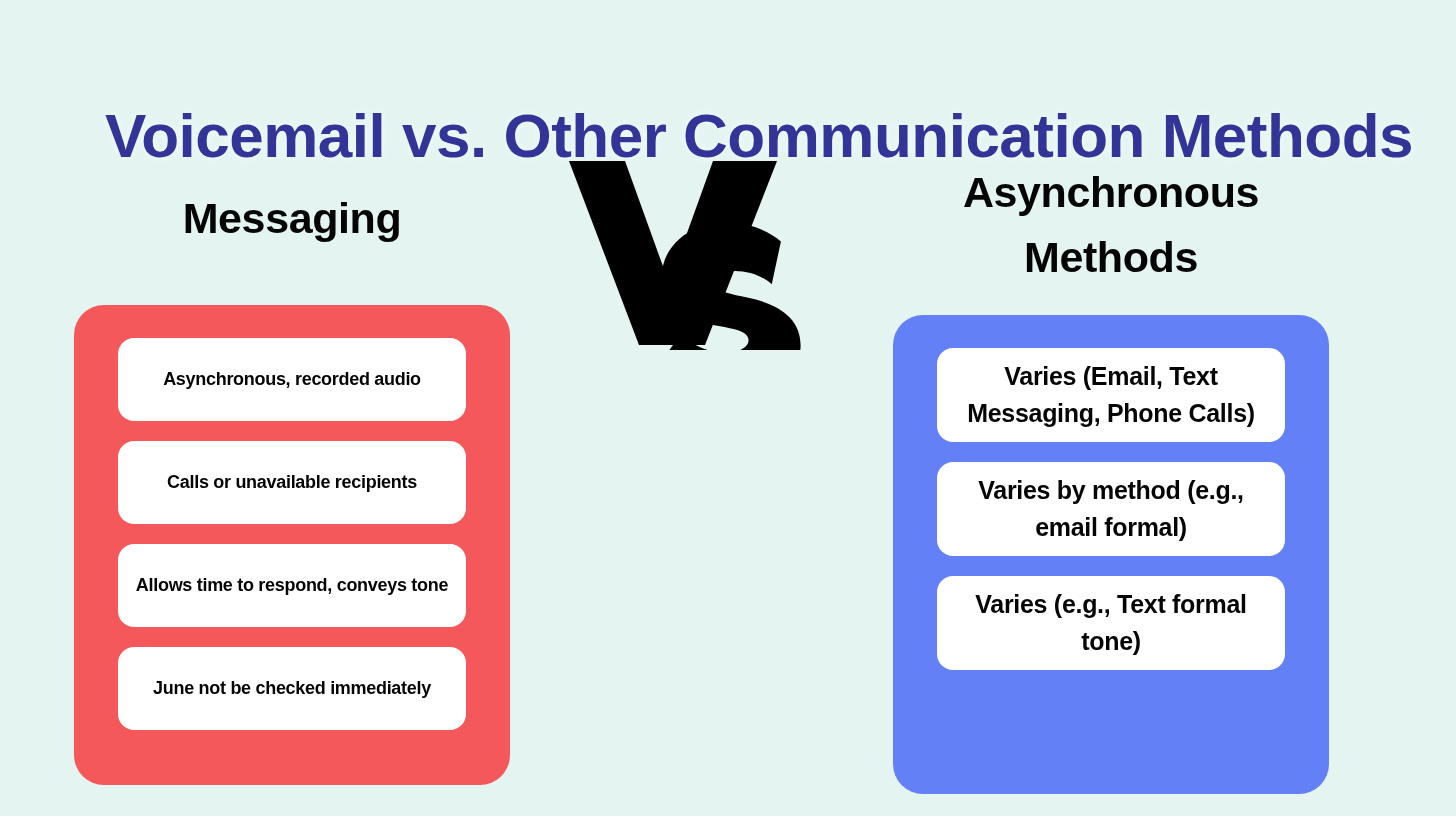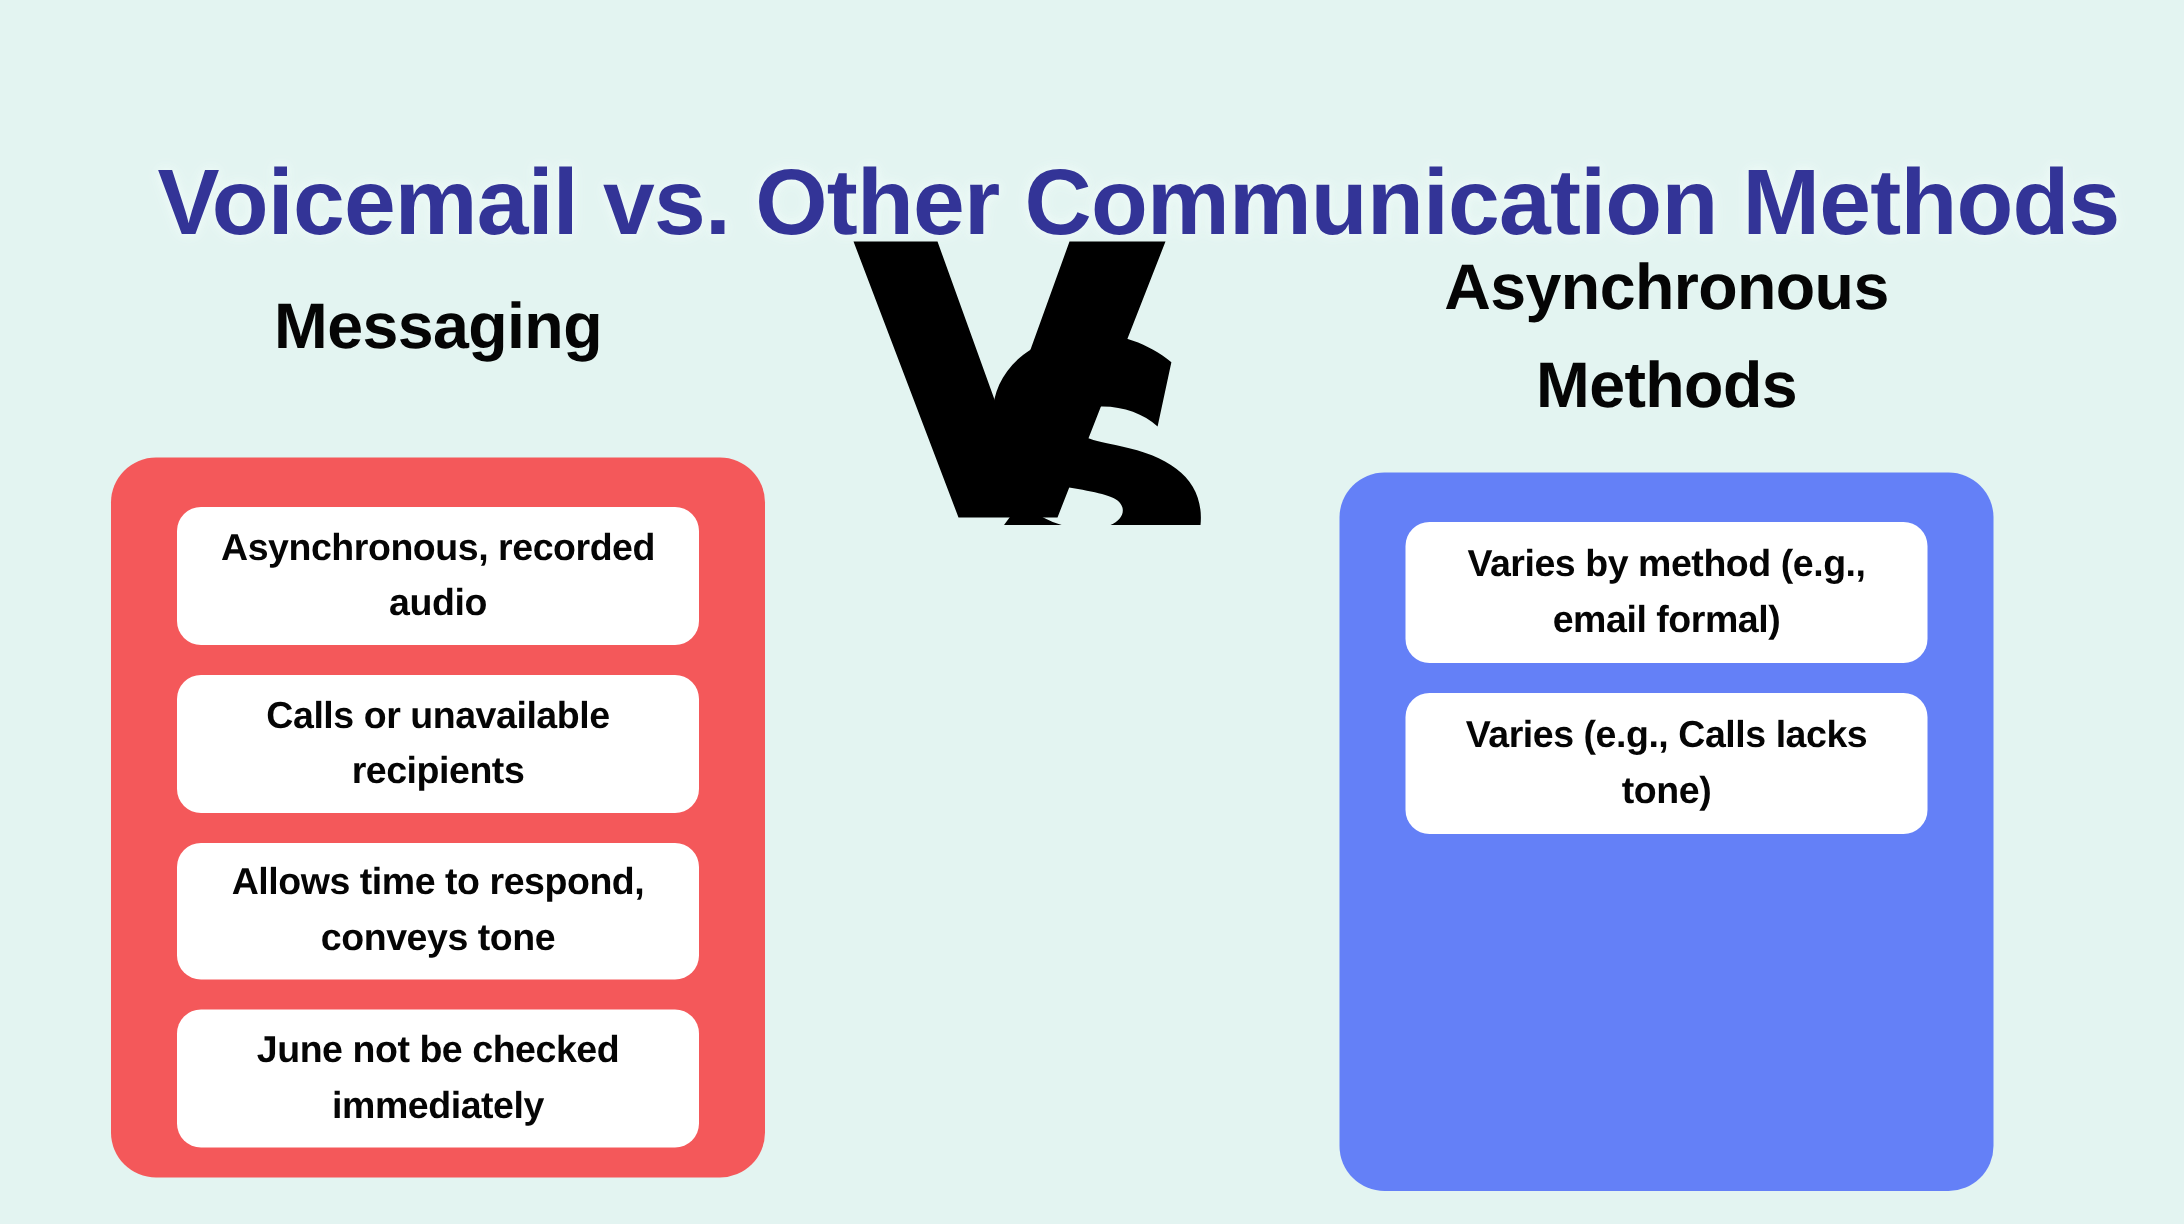--- a/index.html
+++ b/index.html
@@ -100,21 +100,21 @@
   
   .pill {
     width: 348px;
     background: #ffffff;
     border-radius: 16px;
     box-sizing: border-box;
     display: flex;
     align-items: center;
     justify-content: center;
     text-align: center;
-    font-size: 25px;
+    font-size: 18px;
     line-height: 37px;
     font-weight: 700;
     color: #050505;
     letter-spacing: -0.3px;
     padding: 10px 14px;
     margin-bottom: 20px;
     min-height: 83px;
   }
   #card-methods .pill {
     font-size: 25px;
@@ -154,17 +154,18 @@
   </div>
 
   <div id="card-voicemail" class="card">
     <div class="pill">Asynchronous, recorded audio</div>
     <div class="pill">Calls or unavailable recipients</div>
     <div class="pill">Allows time to respond, conveys tone</div>
     <div class="pill">June not be checked immediately</div>
   </div>
 
   <div id="card-methods" class="card">
+    <div class="pill">Varies (Email, Text Messaging, Phone Calls)</div>
     <div class="pill">Varies by method (e.g., email formal)</div>
-    <div class="pill">Varies (e.g., Calls lacks tone)</div>
+    <div class="pill">Varies (e.g., Text formal tone)</div>
   </div>
 
 </div>
 
 </body></html>

